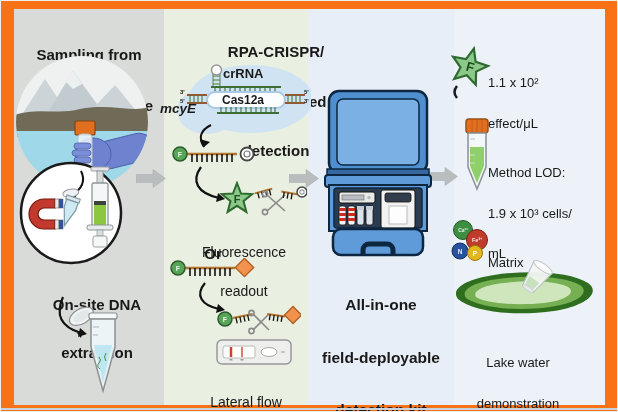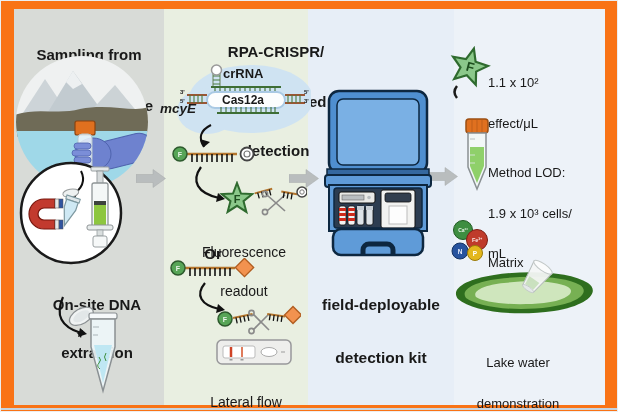--- a/index.html
+++ b/index.html
@@ -368,20 +368,21 @@
     <g>
       <rect x="60" y="101" width="34" height="38" rx="2" fill="#f2f2f0" stroke="#111" stroke-width="1"></rect>
       <rect x="64" y="104" width="26" height="9" rx="2" fill="#323e4e" stroke="#111" stroke-width="0.8"></rect>
       <rect x="68" y="117" width="18" height="18" fill="#fdfdfd" stroke="#bbbbbb" stroke-width="1"></rect>
     </g>
     <rect x="12" y="140" width="90" height="26" rx="8" fill="#5f9bd8" stroke="#0d2740" stroke-width="2.5"></rect>
     <path d="M42,166 v-5 a6,6 0 0 1 6,-6 h18 a6,6 0 0 1 6,6 v5" fill="none" stroke="#0d2740" stroke-width="5"></path>
   </svg>
 
   <div class="t ttl" style="left:312px;top:260px;width:136px;font-size:15.5px;line-height:17.5px;">
+    <div>All-in-one</div>
     <div>field-deployable</div>
     <div>detection kit</div>
   </div>
 
   <svg class="abs" style="left:446px;top:44px;" width="46" height="54" viewBox="0 0 46 54">
     <polygon points="26.9,3.6 28.6,16.7 41,21 29.1,26.6 28.8,39.7 19.8,30.2 7.2,34 13.5,22.4 6.1,11.7 19,14.1" fill="#8bc88a" stroke="#2f6b2f" stroke-width="2.2"></polygon>
     <text x="23" y="26.5" font-size="13" font-weight="bold" fill="#1d4d1d" text-anchor="middle" transform="rotate(15 23 23)">F</text>
     <path d="M10,41 q-5,6 0,12" fill="none" stroke="#1a1a1a" stroke-width="2.5"></path>
   </svg>
   <div class="t body13" style="left:487px;top:48px;">

